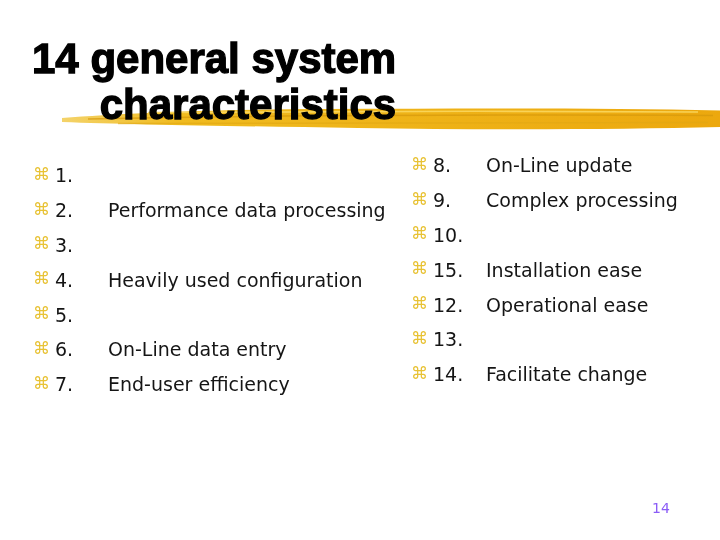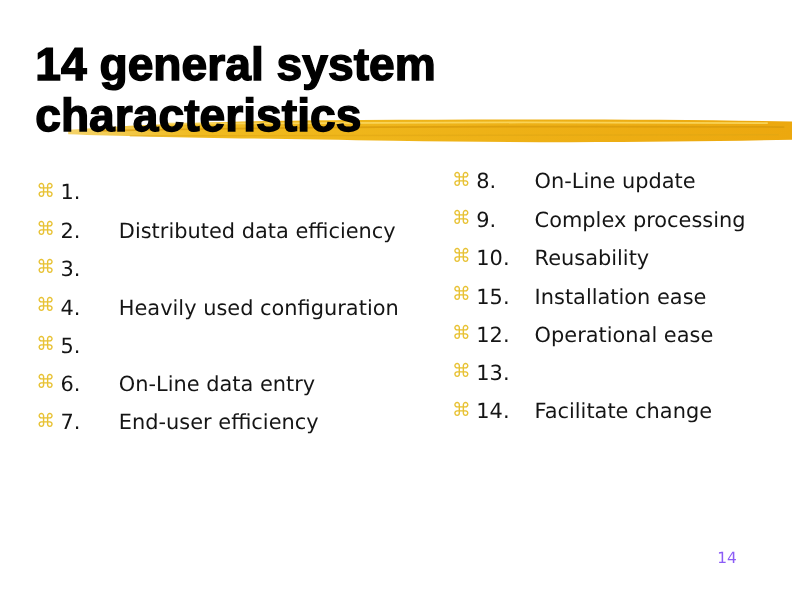--- a/index.html
+++ b/index.html
@@ -16,20 +16,21 @@
     z-index:1;
   }
   
   #title{
     position:absolute;left:32px;top:36px;z-index:2;
     font-family:"Liberation Sans","DejaVu Sans",sans-serif;
     font-weight:900;
     font-size:42px;line-height:46px;
     color:#000;
     letter-spacing:0px;
+    text-align:right;
     -webkit-text-stroke:1.3px #000;
   }
   
   .list{position:absolute;z-index:2;}
   #list-left{left:33px;top:158px;}
   #list-right{left:411px;top:148px;}
   .row{
     display:flex;align-items:center;
     height:34.8px;
     font-size:19px;color:#151515;
@@ -74,21 +75,21 @@
   </div>
 
   <div id="list-left" class="list">
     <div class="row">
       <span class="bullet">⌘</span>
       <span class="num">1.</span>
     </div>
     <div class="row">
       <span class="bullet">⌘</span>
       <span class="num">2.</span>
-      <span class="label">Distributed data efficiency</span>
+      <span class="label">Performance data processing</span>
     </div>
     <div class="row">
       <span class="bullet">⌘</span>
       <span class="num">3.</span>
     </div>
     <div class="row">
       <span class="bullet">⌘</span>
       <span class="num">4.</span>
       <span class="label">Heavily used configuration</span>
     </div>
@@ -115,21 +116,20 @@
       <span class="label">On-Line update</span>
     </div>
     <div class="row">
       <span class="bullet">⌘</span>
       <span class="num">9.</span>
       <span class="label">Complex processing</span>
     </div>
     <div class="row">
       <span class="bullet">⌘</span>
       <span class="num">10.</span>
-      <span class="label">Reusability</span>
     </div>
     <div class="row">
       <span class="bullet">⌘</span>
       <span class="num">15.</span>
       <span class="label">Installation ease</span>
     </div>
     <div class="row">
       <span class="bullet">⌘</span>
       <span class="num">12.</span>
       <span class="label">Operational ease</span>

